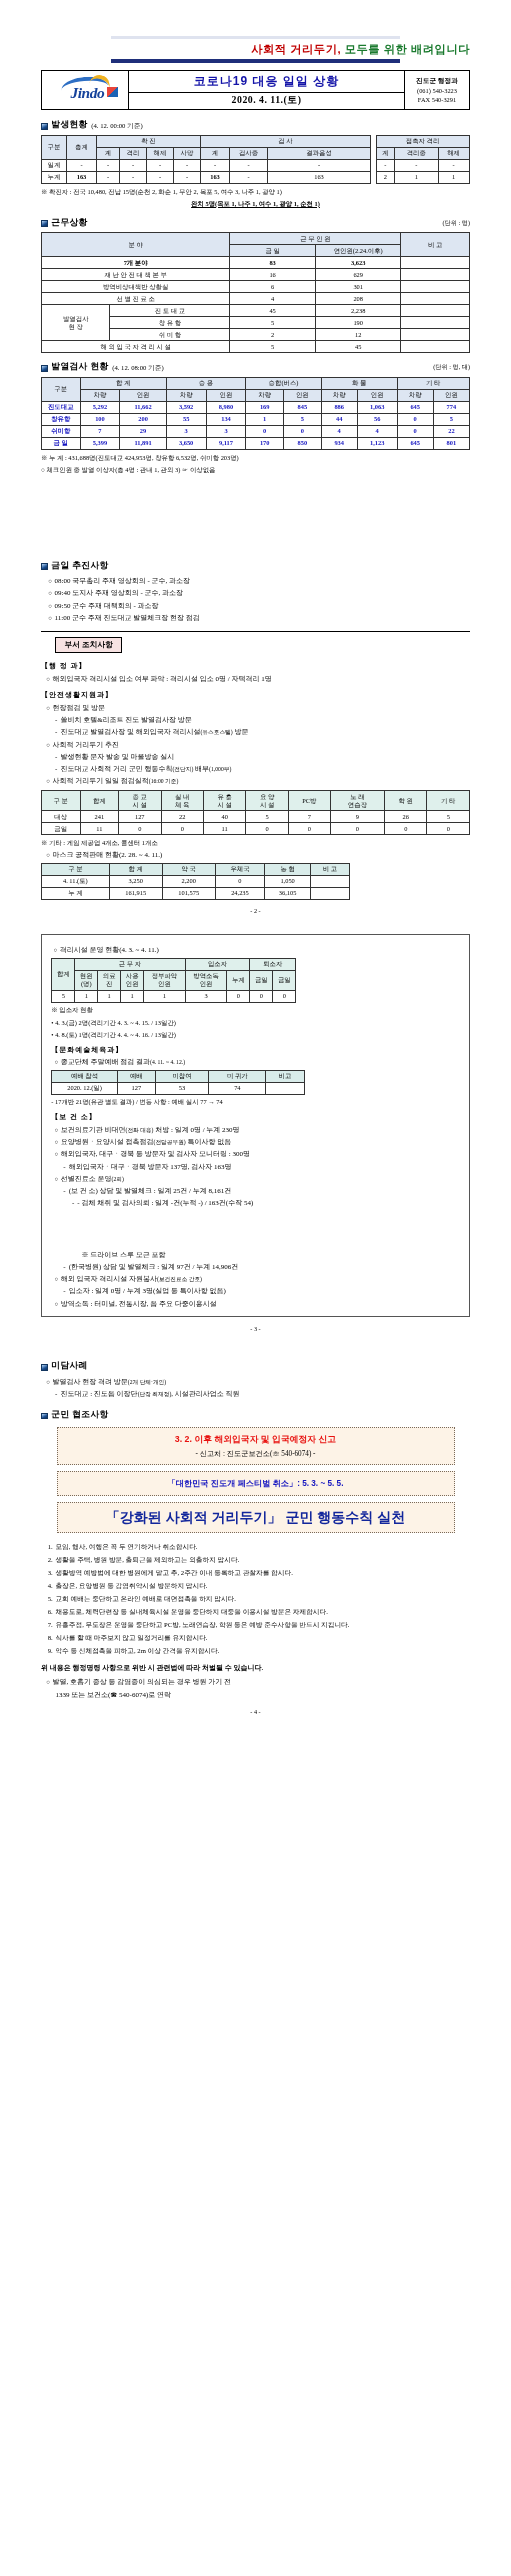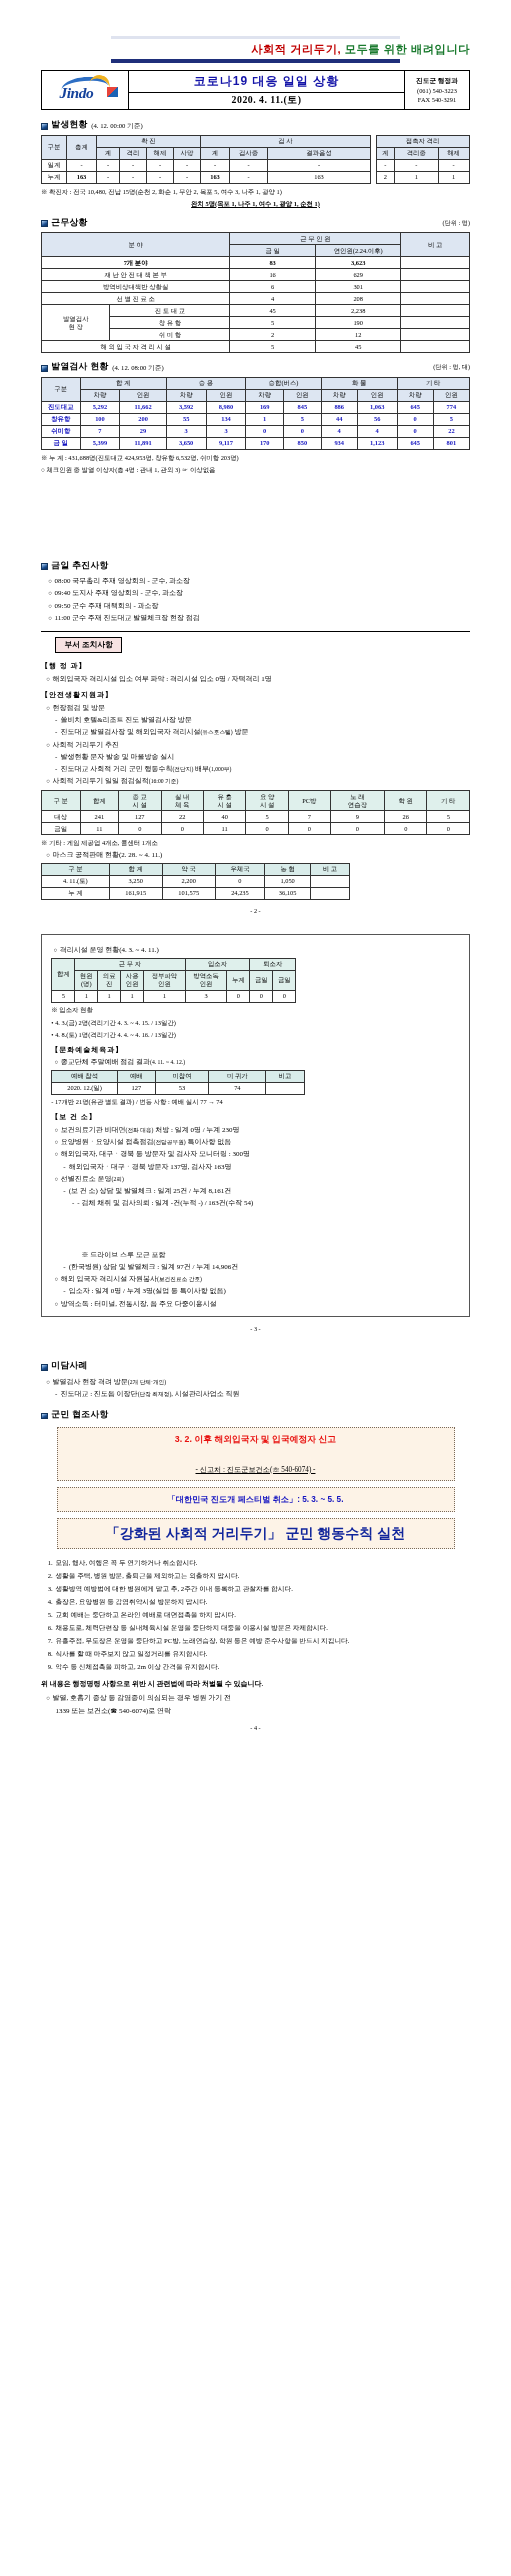--- a/index.html
+++ b/index.html
@@ -53,21 +53,21 @@
     border-radius: 60% 60% 0 0 / 100% 100% 0 0;
     transform: rotate(-5deg);
   }
   .logo-swoosh .arc2 {
     position: absolute; left: 38px; top: -1px; width: 20.6px; height: 13.4px;
     border-top: 4.6px solid #f0b323;
     border-radius: 60% 60% 0 0 / 100% 100% 0 0;
     transform: rotate(18deg);
   }
   .logo-word {
-    position: absolute; left: 8px; top: 8.2px;
+    position: absolute; left: 19px; top: 8.2px;
     font-family: "Liberation Serif", serif;
     font-style: italic; font-weight: bold; font-size: 15.5px;
     color: #15429b; letter-spacing: -0.5px;
   }
   .logo-sq {
     position: absolute; right: 1px; top: 11.3px; width: 10.3px; height: 10.3px;
     background: linear-gradient(135deg,#e8443a 50%, #1b63b5 50%);
   }
   .tb-title {
     flex: 1;
@@ -161,21 +161,21 @@
     border: 1px dotted #7a6a5a;
     background: #fdf3e7;
     text-align: center;
     padding: 5.7px 4.1px;
     margin: 6.2px 15.5px;
   }
   .hl-red {
     color: #e8110f; font-weight: bold; font-size: 8.8px;
     font-family: "Liberation Sans", sans-serif;
   }
-  .hl-sub { font-size: 7.2px; margin-top: 19px; text-decoration: underline; }
+  .hl-sub { font-size: 7.2px; margin-top: 3px; }
   .hl-blue {
     color: #1414c0; font-weight: bold; font-size: 8.2px;
     font-family: "Liberation Sans", sans-serif;
   }
   .hl-navy {
     color: #12269c; font-weight: bold; font-size: 14px;
     font-family: "Liberation Sans", sans-serif;
   }
   ol.rules { margin: 4.1px 0 0 0; padding-left: 13.4px; font-size: 6.7px; line-height: 1.95; }
   ol.rules li { padding-left: 1px; }

